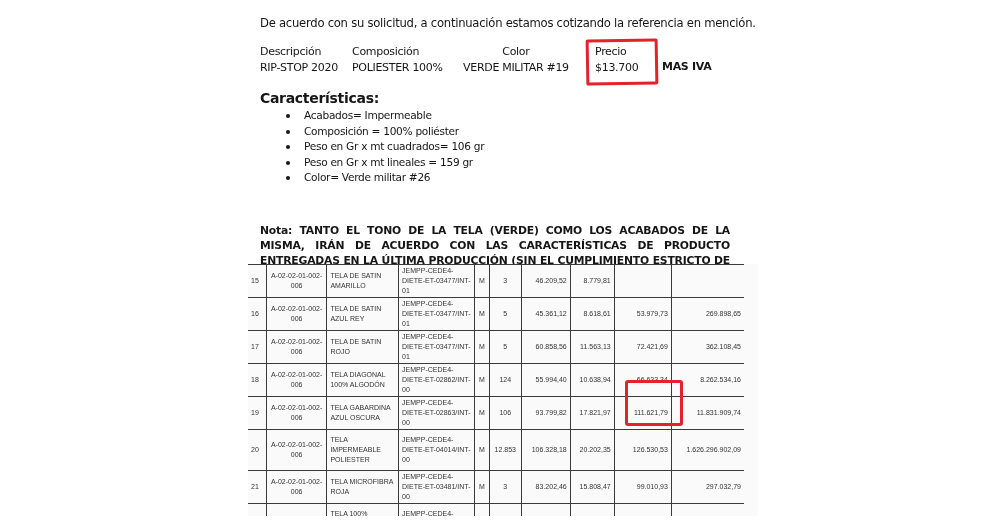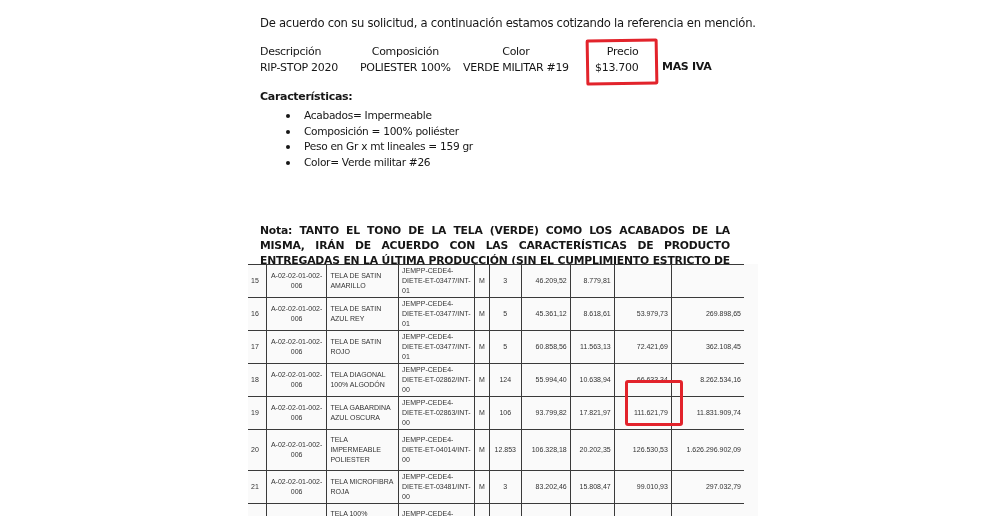--- a/index.html
+++ b/index.html
@@ -11,30 +11,30 @@
       position: absolute; left: 258px; top: 0; width: 480px; height: 268px;
       font-family: "DejaVu Sans", sans-serif;
     }
     .intro {
       position: absolute; left: 2px; top: 16px; font-size: 11.6px; letter-spacing: -0.25px; white-space: nowrap;
     }
     .spec-col { position: absolute; top: 44px; font-size: 11px; line-height: 16px; white-space: nowrap; letter-spacing: -0.3px; }
     .spec-col .label { font-weight: normal; }
     .spec-col .value { font-weight: normal; }
     .spec-desc { left: 2px; }
-    .spec-comp { left: 102px; text-align: center; }
+    .spec-comp { left: 94px; }
     .spec-color { left: 205px; text-align: center; }
-    .spec-price { left: 337px; text-align: right; }
+    .spec-price { left: 337px; text-align: left; }
     .spec-iva { position: absolute; left: 404px; top: 60px; font-size: 11px; font-weight: bold; letter-spacing: -0.3px; white-space: nowrap; text-align: right; }
     .price-box {
       position: absolute; left: 328px; top: 39px; width: 66px; height: 40px;
       border: 3px solid #e2232b; border-radius: 2px; transform: rotate(-1deg);
     }
     .char-title {
-      position: absolute; left: 2px; top: 90px; font-size: 11px; font-weight: bold; letter-spacing: -0.3px;
+      position: absolute; left: 2px; top: 90px; font-size: 14px; font-weight: bold; letter-spacing: -0.3px;
     }
     .char-list {
       position: absolute; left: 20px; top: 104px; margin: 4px; padding: 0; list-style: none;
       font-size: 10.6px; line-height: 15.5px; letter-spacing: -0.3px; width: 440px;
     }
     .char-list li { position: relative; padding-left: 22px; }
     .char-list li::before {
       content: ""; position: absolute; left: 4px; top: 6px; width: 4px; height: 4px; border-radius: 50%; background: #161616;
     }
     .nota {
@@ -92,20 +92,21 @@
     <div class="label">Precio</div>
     <div class="value">$13.700</div>
   </div>
   <div class="spec-iva">MAS IVA</div>
   <div class="price-box"></div>
 
   <div class="char-title">Características:</div>
   <ul class="char-list">
     <li>Acabados= Impermeable</li>
     <li>Composición = 100% poliéster</li>
+    <li>Peso en Gr x mt cuadrados= 106 gr</li>
     <li>Peso en Gr x mt  lineales = 159 gr</li>
     <li>Color= Verde militar #26</li>
   </ul>
 
   <div class="nota">
     <span class="nota-label">Nota:</span>
     <span>TANTO EL TONO DE LA TELA (VERDE)  COMO LOS ACABADOS DE LA MISMA, IRÁN DE ACUERDO CON LAS CARACTERÍSTICAS DE PRODUCTO ENTREGADAS EN LA ÚLTIMA PRODUCCIÓN (SIN EL CUMPLIMIENTO ESTRICTO DE NORMAS TÉCNICAS) SI NO</span>
   </div>
 </div>
 

